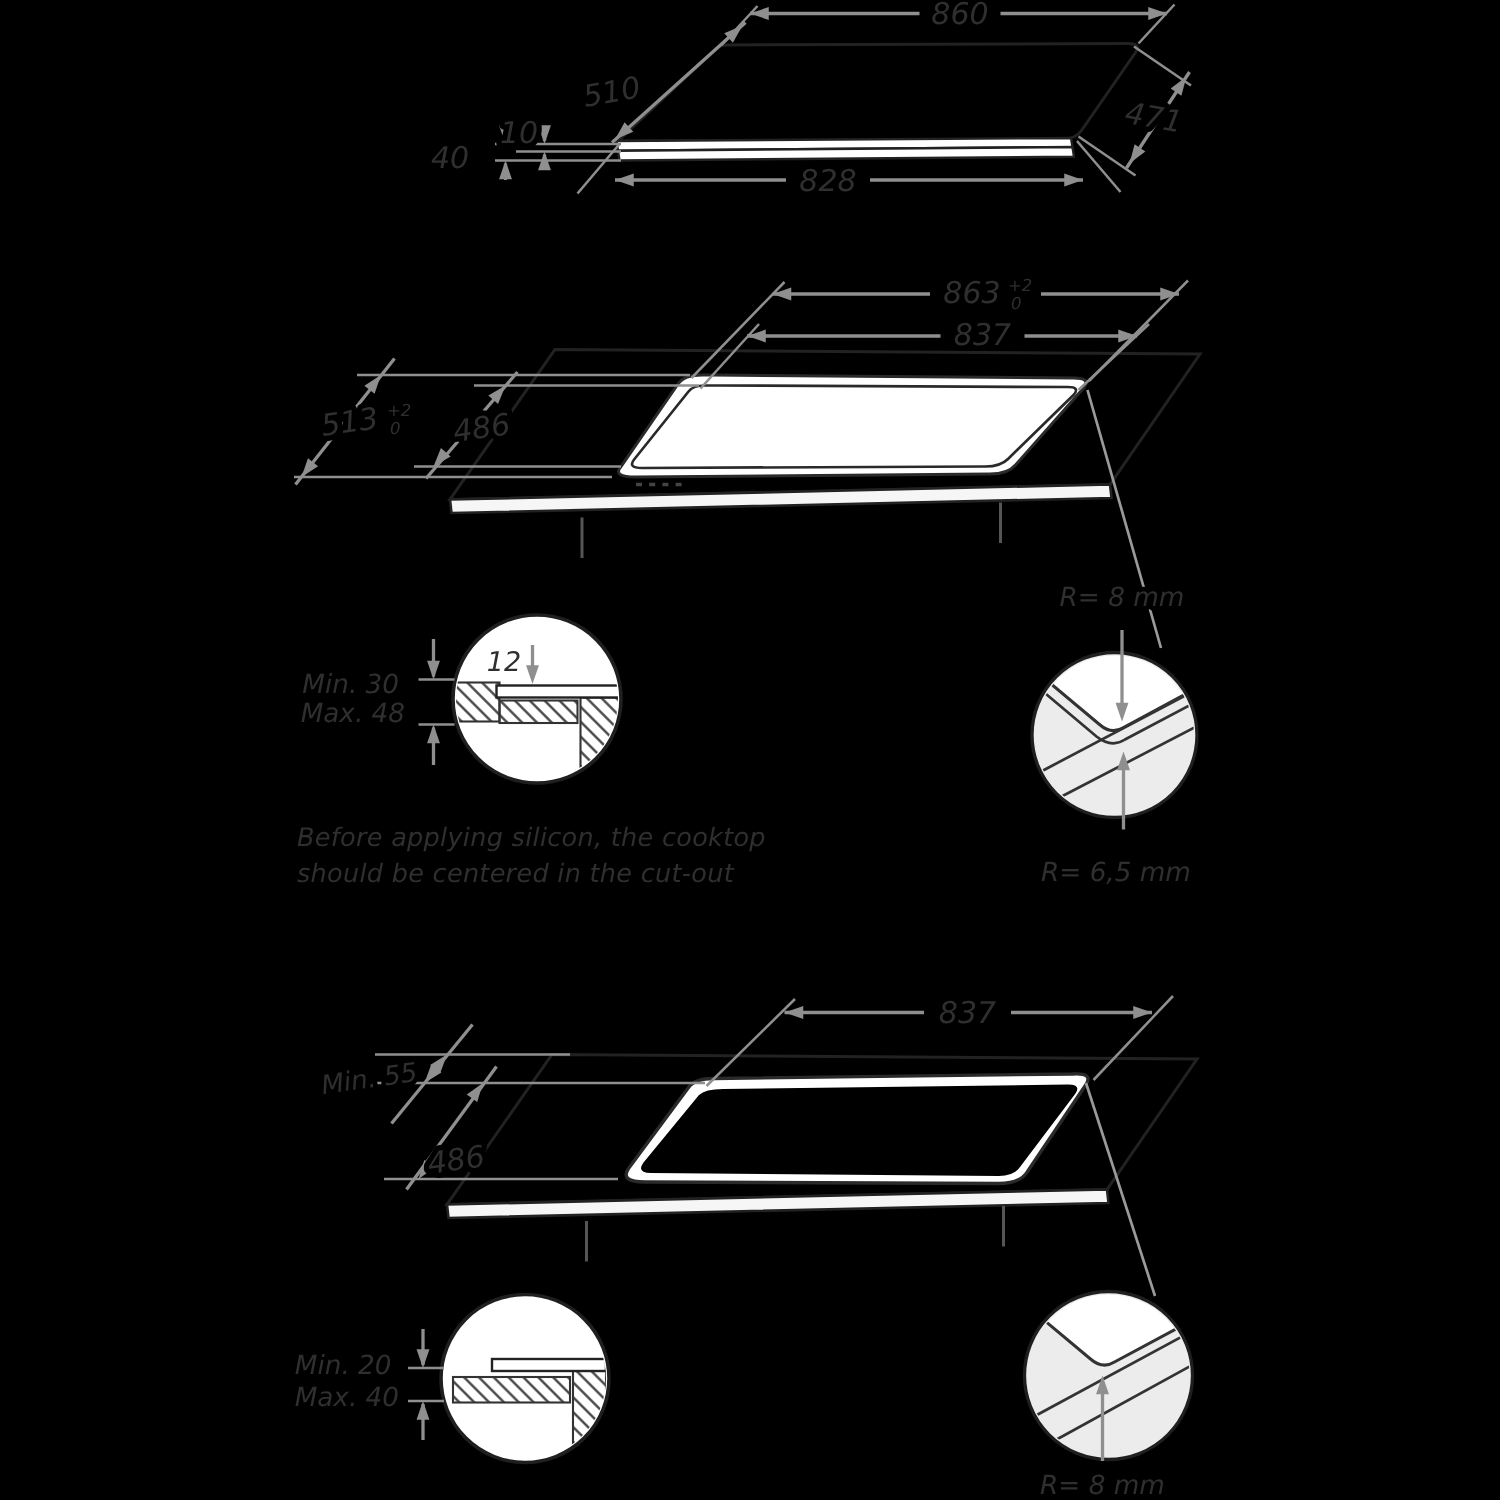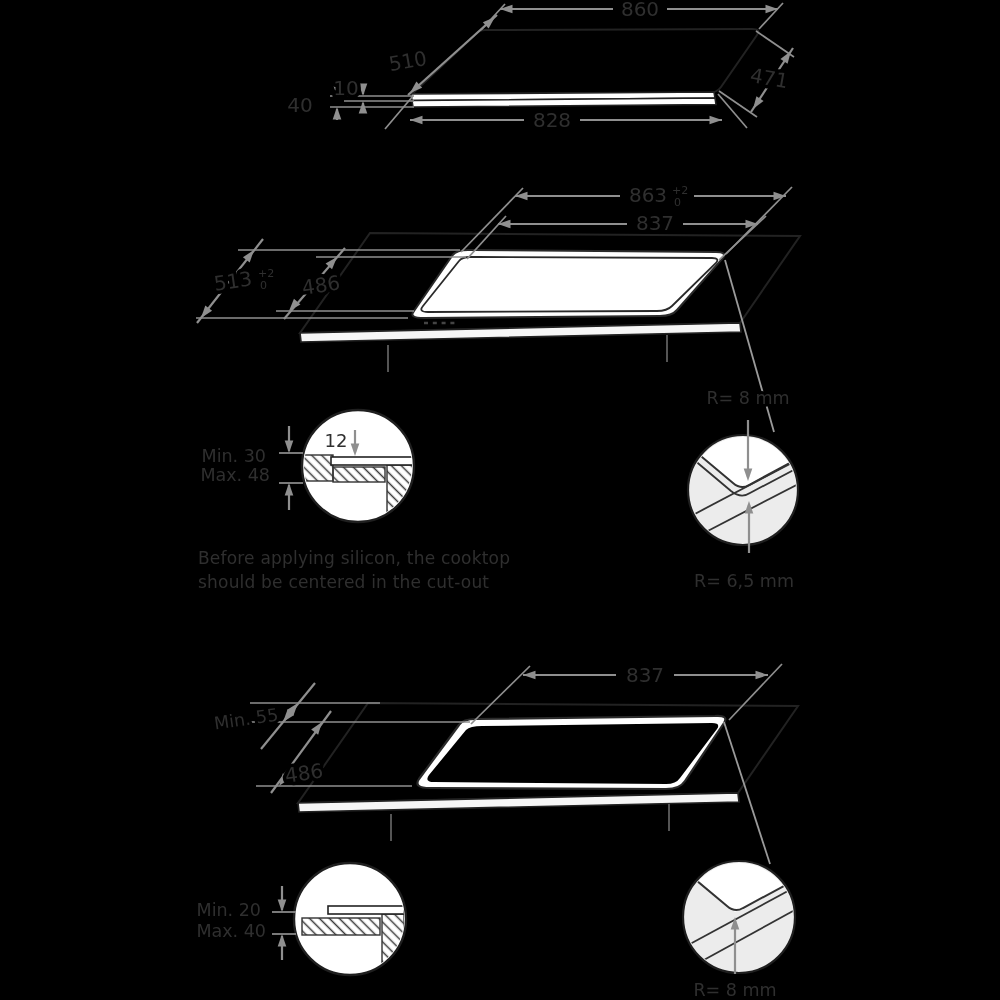--- a/index.html
+++ b/index.html
@@ -1,16 +1,16 @@
 <!DOCTYPE html>
 <html><head>
 <meta charset="utf-8">
 <style>
   html,body{margin:0;padding:0;background:#000;}
-  .stage{position:relative;width:1000px;height:1000px;background:#000;overflow:hidden;}
+  .stage{position:relative;width:1000px;height:1000px;background:#000;overflow:hidden;font-style:italic;}
   svg{display:block;}
   text{font-family:"DejaVu Sans","Liberation Sans",sans-serif;fill:#2f2f2f;}
   .dim-t{font-size:20px;paint-order:stroke;stroke:#000;stroke-width:7px;stroke-linejoin:round;}
   .dim-t.on-white{stroke:#fff;}
   .lbl-t{font-size:17.5px;paint-order:stroke;stroke:#000;stroke-width:6px;stroke-linejoin:round;}
   .tol-t{font-size:11px;paint-order:stroke;stroke:#000;stroke-width:5px;}
   .note-t{font-size:17px;letter-spacing:.2px;}
   .dimline{stroke:#8f8f8f;stroke-width:2.2;fill:none;}
   .extline{stroke:#8f8f8f;stroke-width:1.7;fill:none;}
   .objline{stroke:#222;stroke-width:2;fill:none;}

